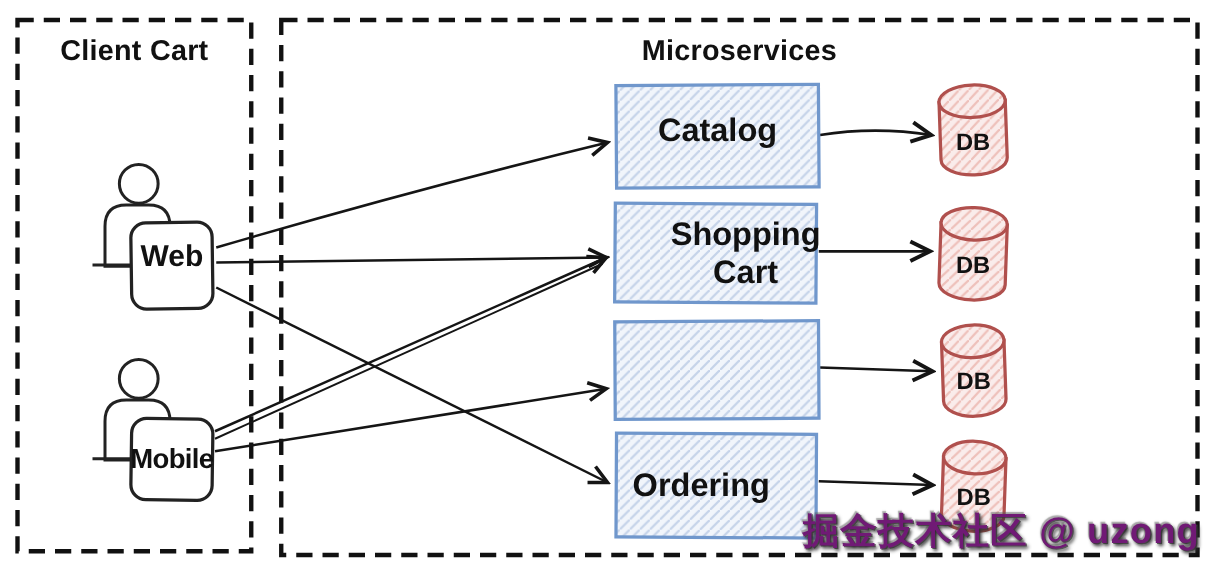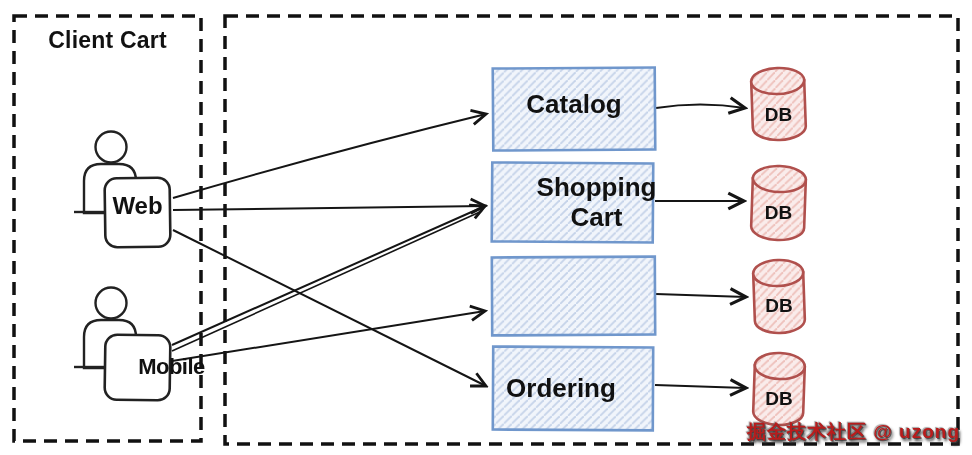--- a/index.html
+++ b/index.html
@@ -10,21 +10,21 @@
   .stage svg{position:absolute;left:0;top:0;z-index:1;}
   .lbl{position:absolute;z-index:2;display:flex;align-items:center;justify-content:center;
        text-align:center;color:#111;font-weight:bold;line-height:1.12;}
   .zone-title{font-size:23px;letter-spacing:0.2px;}
   .client-label{font-size:24px;}
   .client-label.mobile{font-size:22px;letter-spacing:-0.5px;}
   .service-label{font-size:26px;padding:0 6px;box-sizing:border-box;}
   .db-label{font-size:19px;}
   .watermark{
     position:absolute;z-index:3;right:12px;bottom:10px;
-    font-size:19px;font-weight:bold;color:#b91c1c;letter-spacing:1px;
+    font-size:29px;font-weight:bold;color:#701a75;letter-spacing:1px;
     text-shadow:2px 3px 3px rgba(45,45,45,0.95),
                 -1px -1px 1px rgba(90,90,90,0.55),
                  1px 1px 0 rgba(70,70,70,0.8);
     white-space:nowrap;
   }
 </style>
 </head>
 <body>
 
 <div class="stage">
@@ -99,23 +99,24 @@
         <ellipse cx="779" cy="273" rx="25" ry="13"></ellipse>
       </g>
       <g transform="rotate(2 779 389)">
         <path d="M754,366 L754,412 A25,13 0 0 0 804,412 L804,366 Z"></path>
         <ellipse cx="779" cy="366" rx="25" ry="13"></ellipse>
       </g>
     </g>
   </svg>
 
   <div class="lbl zone-title" style="left:14px;top:28px;width:187px;height:26px;">Client Cart</div>
+  <div class="lbl zone-title" style="left:225px;top:28px;width:733px;height:26px;">Microservices</div>
 
   <div class="lbl client-label" style="left:105px;top:178px;width:65px;height:56px;border-radius:13px;">Web</div>
-  <div class="lbl client-label mobile" style="left:102px;top:335px;width:71px;height:65px;margin-left:34px;">Mobile</div>
+  <div class="lbl client-label mobile" style="left:102px;top:335px;width:71px;height:65px;">Mobile</div>
 
   <div class="lbl service-label" style="left:493px;top:68px;width:162px;height:73px;">Catalog</div>
   <div class="lbl service-label" style="left:516px;top:163px;width:161px;height:79px;">Shopping Cart</div>
   <div class="lbl service-label" style="left:493px;top:347px;width:136px;height:83px;">Ordering</div>
 
   <div class="lbl db-label" style="left:752px;top:101px;width:53px;height:28px;">DB</div>
   <div class="lbl db-label" style="left:752px;top:199px;width:53px;height:28px;">DB</div>
   <div class="lbl db-label" style="left:754px;top:292px;width:50px;height:28px;">DB</div>
   <div class="lbl db-label" style="left:754px;top:385px;width:50px;height:28px;">DB</div>
 

